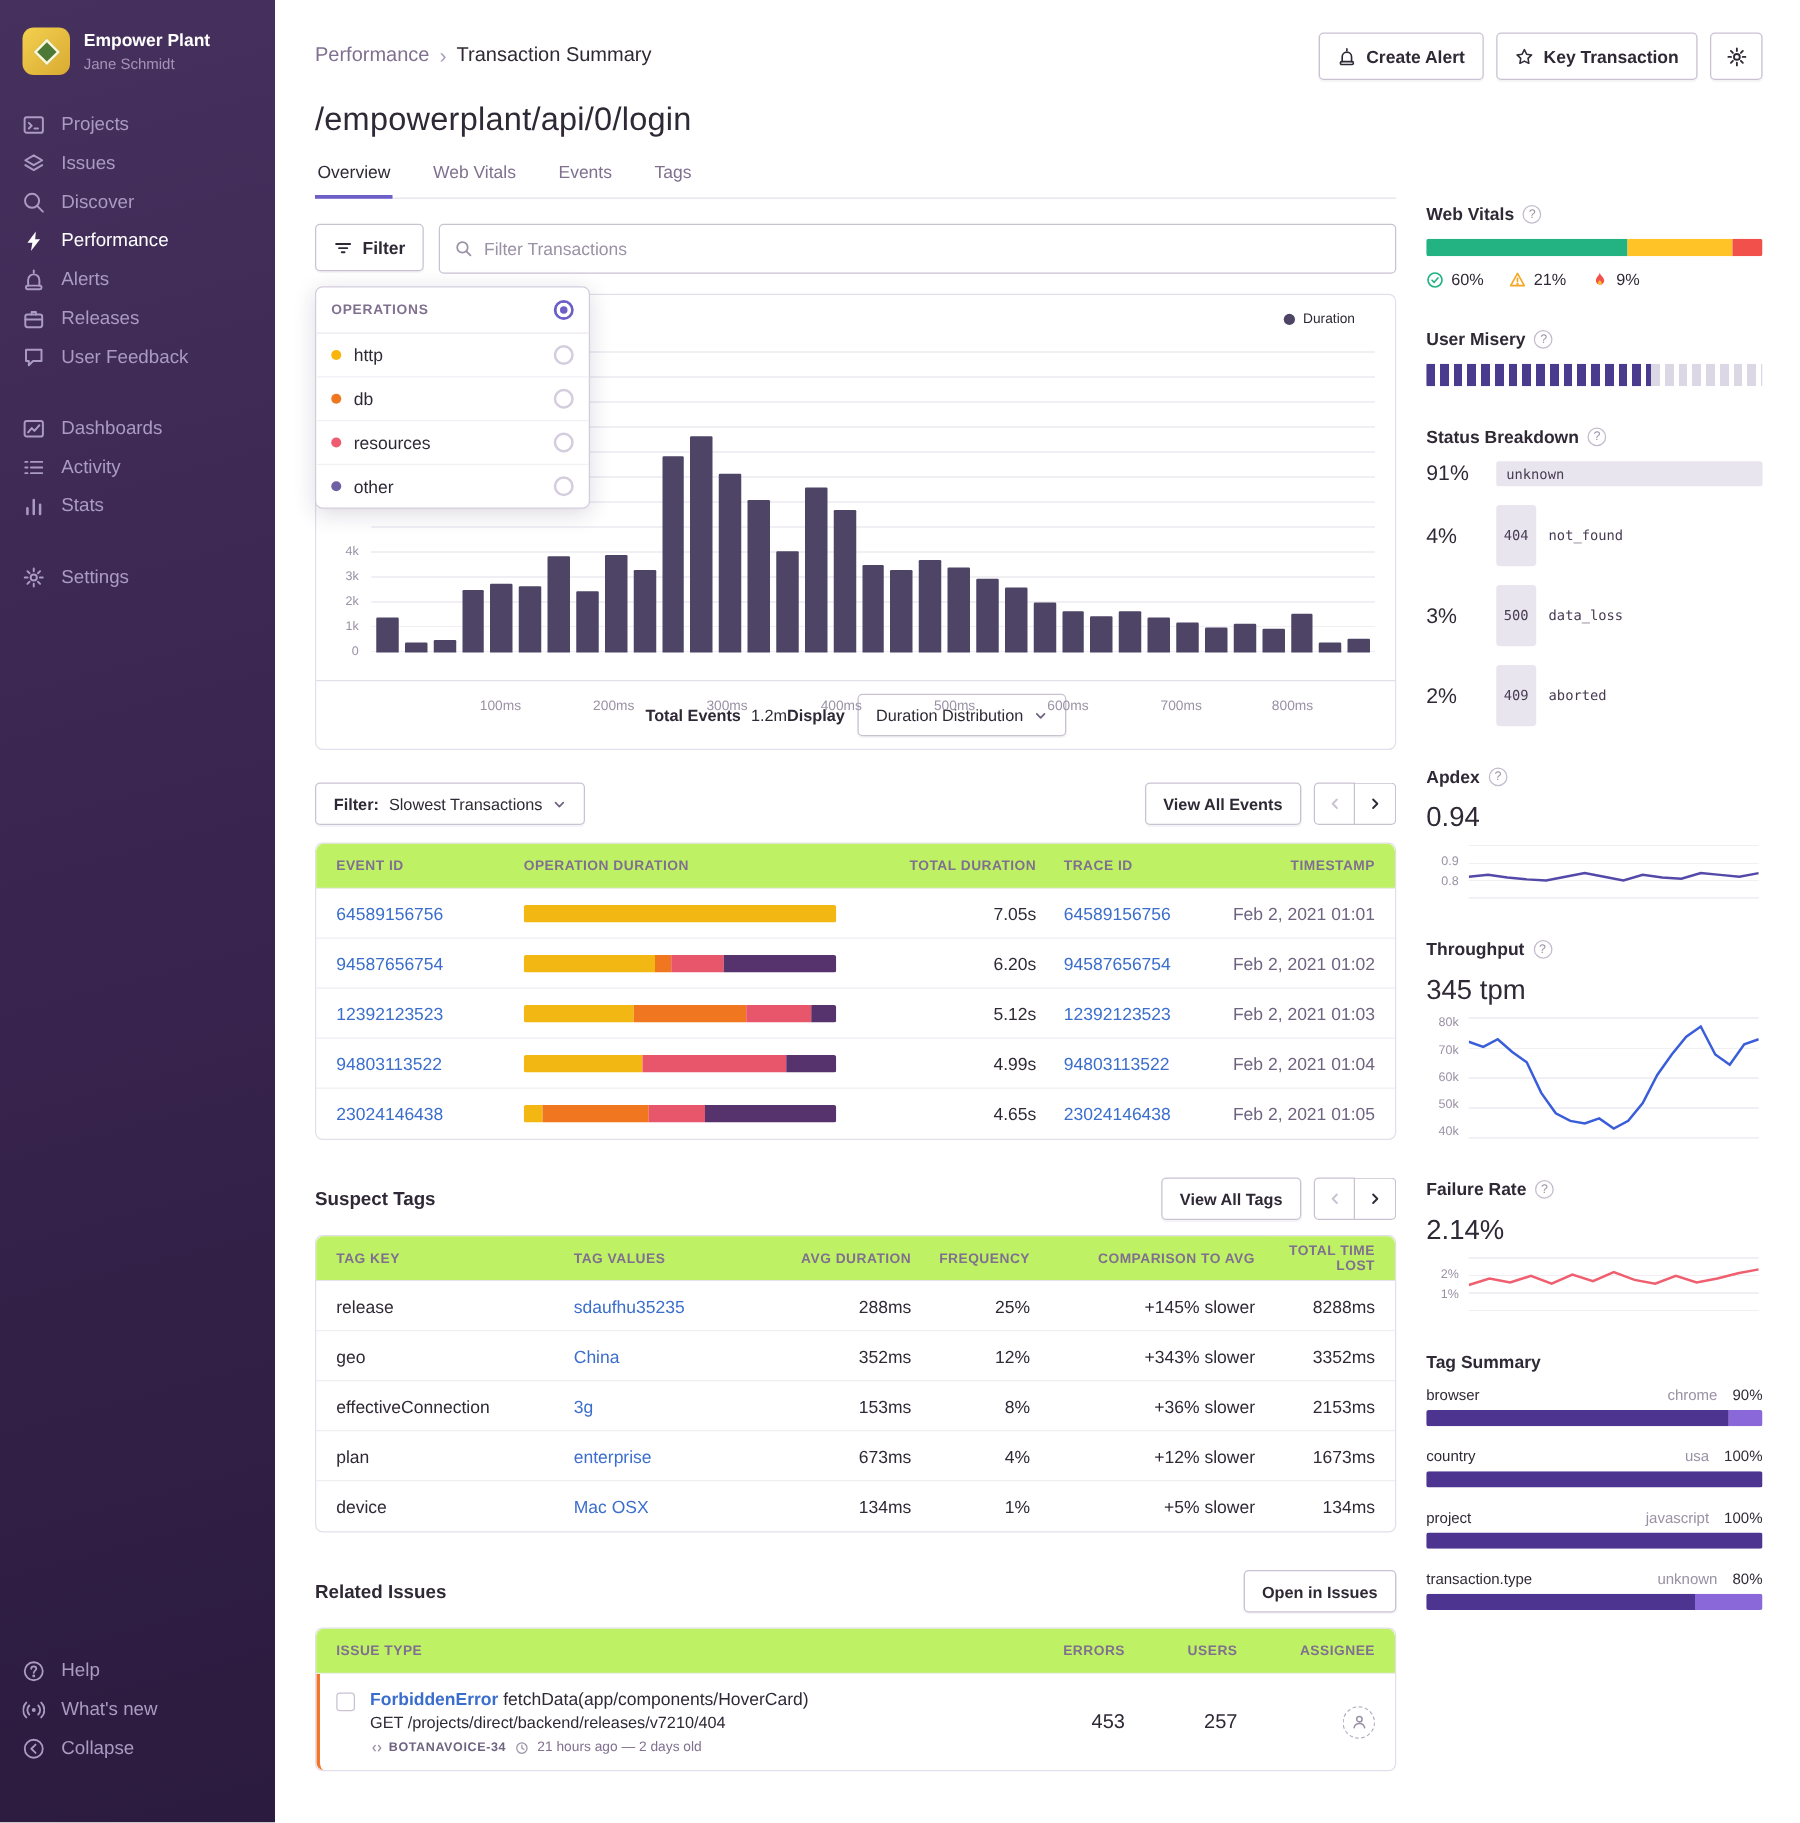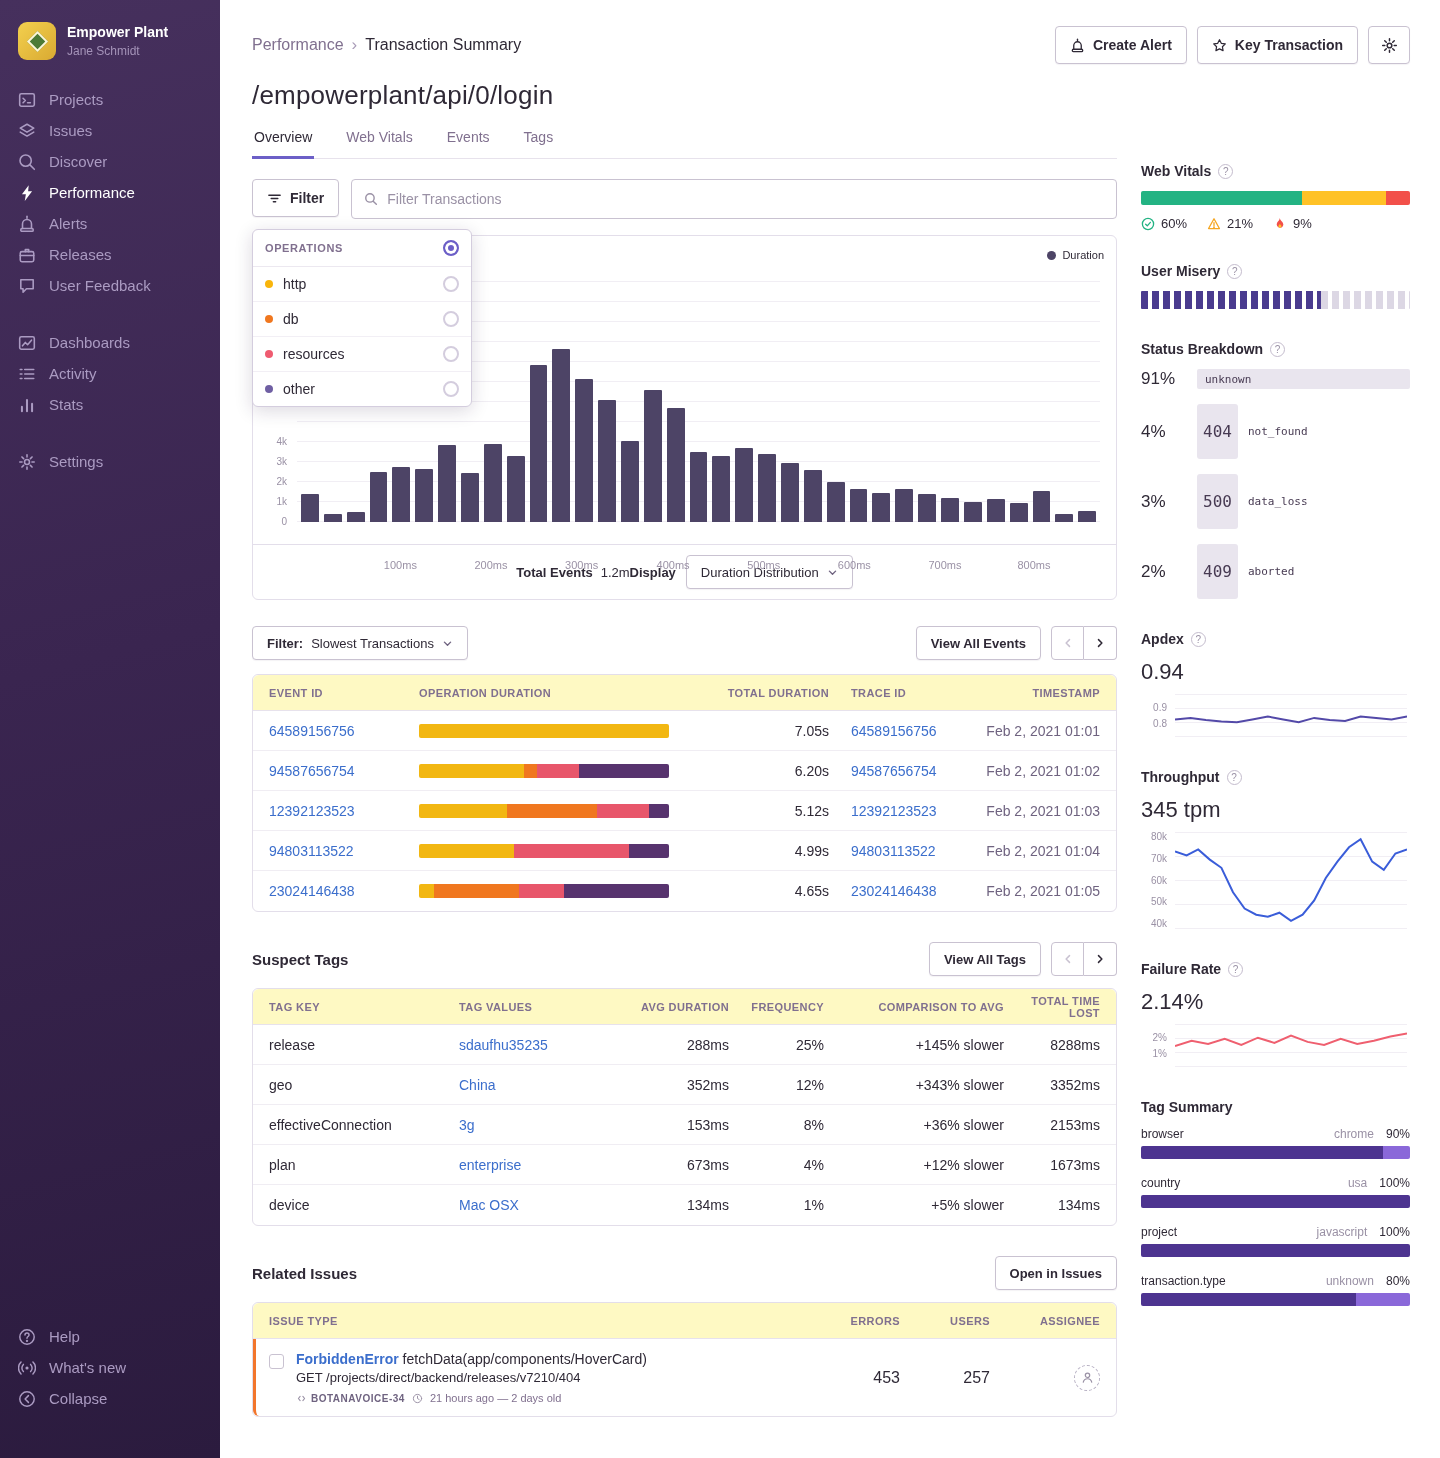--- a/index.html
+++ b/index.html
@@ -48,21 +48,21 @@
   .filter-row { display:flex; gap:12px; margin-bottom:16px; }
   .search-box { flex:1; display:flex; align-items:center; gap:9px; border:1px solid #c9c2d1; border-radius:4px; padding:0 12px; height:40px; background:#fff; }
   .search-box svg { width:14px; height:14px; color:#9a91a5; flex:0 0 14px; }
   .search-box input { border:none; outline:none; flex:1; font-size:14px; font-family:inherit; color:#2f2936; background:transparent; }
   .search-box input::placeholder { color:#9a91a5; }
 
   
   .chart-wrap { position:relative; }
   .card { border:1px solid #e3deea; border-radius:6px; background:#fff; }
   .chart-area { position:relative; padding:38px 16px 0 44px; }
-  .legend { position:absolute; top:13px; right:12px; display:flex; align-items:center; gap:6px; font-size:11px; color:#2f2936; }
+  .legend { position:absolute; top:13px; right:32px; display:flex; align-items:center; gap:6px; font-size:11px; color:#2f2936; }
   .legend-dot { width:9px; height:9px; border-radius:50%; }
   .plot { height:248px; display:flex; align-items:flex-end; gap:5px; padding:0 4px; background:repeating-linear-gradient(to top,#f1eef4 0 1px,transparent 1px 20px); }
   .hbar { flex:1; border-radius:1px 1px 0 0; }
   .ylabels { position:absolute; left:8px; bottom:22px; width:30px; height:248px; }
   .ylabels span { position:absolute; right:4px; font-size:10px; color:#9a91a5; }
   .xlabels { position:relative; height:22px; margin:0 4px; }
   .xlabels span { position:absolute; top:5px; transform:translateX(-50%); font-size:11px; color:#9a91a5;margin-top:32px; }
   .chart-footer { border-top:1px solid #e3deea; display:flex; justify-content:center; align-items:center; padding:10px 16px; }
   .cf-left { font-size:13px; display:flex; gap:8px; align-items:center; }
   .cf-left .lbl { font-weight:700; }
@@ -85,21 +85,21 @@
   .pg { width:33px; height:34px; display:flex; align-items:center; justify-content:center; border:1px solid #c9c2d1; background:#fff; cursor:pointer; }
   .pg svg { width:12px; height:12px; color:#2f2936; }
   .pg.disabled svg { color:#c9c2d1; }
   .pg:first-child { border-radius:4px 0 0 4px; }
   .pg:last-child { border-radius:0 4px 4px 0; border-left:none; }
   .section-head { display:flex; justify-content:space-between; align-items:center; margin:30px 0 12px;gap:24px; }
   .section-title { font-size:15px; font-weight:700; color:#2f2936; }
 
   
   .thead, .trow { display:grid; align-items:center; padding:0 16px; }
-  .thead { height:36px; background:#fef9c3; border-bottom:1px solid #e7e2ec; font-size:11px; font-weight:700; color:#80708f; letter-spacing:.4px; border-radius:6px 6px 0 0; }
+  .thead { height:36px; background:#bef264; border-bottom:1px solid #e7e2ec; font-size:11px; font-weight:700; color:#80708f; letter-spacing:.4px; border-radius:6px 6px 0 0; }
   .trow { min-height:40px; border-bottom:1px solid #f0edf3; font-size:14px; }
   .trow:last-child { border-bottom:none; }
   .r { text-align:right; }
   a.link { color:#3b6ecc; text-decoration:none; cursor:pointer; }
   .egrid { grid-template-columns:150px 300px 110px 140px 1fr; }
   .op-bar { width:250px; height:14px; display:flex; border-radius:2px; overflow:hidden; }
   .op-bar > div { height:100%; }
   .sgrid { grid-template-columns:190px 160px 110px 95px 180px 1fr; }
   .igrid { grid-template-columns:1fr 80px 90px 110px; }
 
@@ -125,21 +125,21 @@
   .wv-stats { display:flex; gap:20px; align-items:center; font-size:13px; }
   .wv-stat { display:flex; align-items:center; gap:6px; }
   .wv-stat svg { width:14px; height:14px; }
   .misery-bar { height:18px; display:flex; border-radius:1px; overflow:hidden; }
   .misery-bar > div { height:100%; }
   .misery-rest { flex:1; }
   .sb-row { display:flex; align-items:center; gap:10px; margin-bottom:15px; font-size:17px; }
   .sb-pct { width:46px; flex:0 0 46px; }
   .sb-bar { flex:1; background:#e9e5ee; border-radius:2px; height:20px; display:flex; align-items:center; padding:0 8px; }
   .sb-bar span, .sb-label { font-family:"DejaVu Sans Mono", monospace; font-size:11px; color:#473a52; }
-  .badge { background:#e9e5ee; border-radius:3px; padding:18px 6px; font-size:16px; font-family:"DejaVu Sans Mono", monospace; color:#473a52; }
+  .badge { background:#e9e5ee; border-radius:3px; padding:18px 6px; font-size:11px; font-family:"DejaVu Sans Mono", monospace; color:#473a52; }
   .big-num { font-size:22px; margin-bottom:8px; }
   .spark-row { display:flex; gap:8px; align-items:stretch; }
   .axis-col { display:flex; flex-direction:column; font-size:10px; color:#9a91a5; width:26px; flex:0 0 26px; text-align:right; }
   .axis-col.center { justify-content:center; gap:5px; }
   .axis-col.between { justify-content:space-between; }
   .grid-s { background:repeating-linear-gradient(to top,#f1eef4 0 1px,transparent 1px 14px); }
   .grid-t { background:repeating-linear-gradient(to top,#f1eef4 0 1px,transparent 1px 24px); }
   .tag-row { margin-bottom:17px; }
   .tag-head { display:flex; justify-content:space-between; font-size:12px; align-items:baseline; }
   .tag-key { color:#2f2936; }

